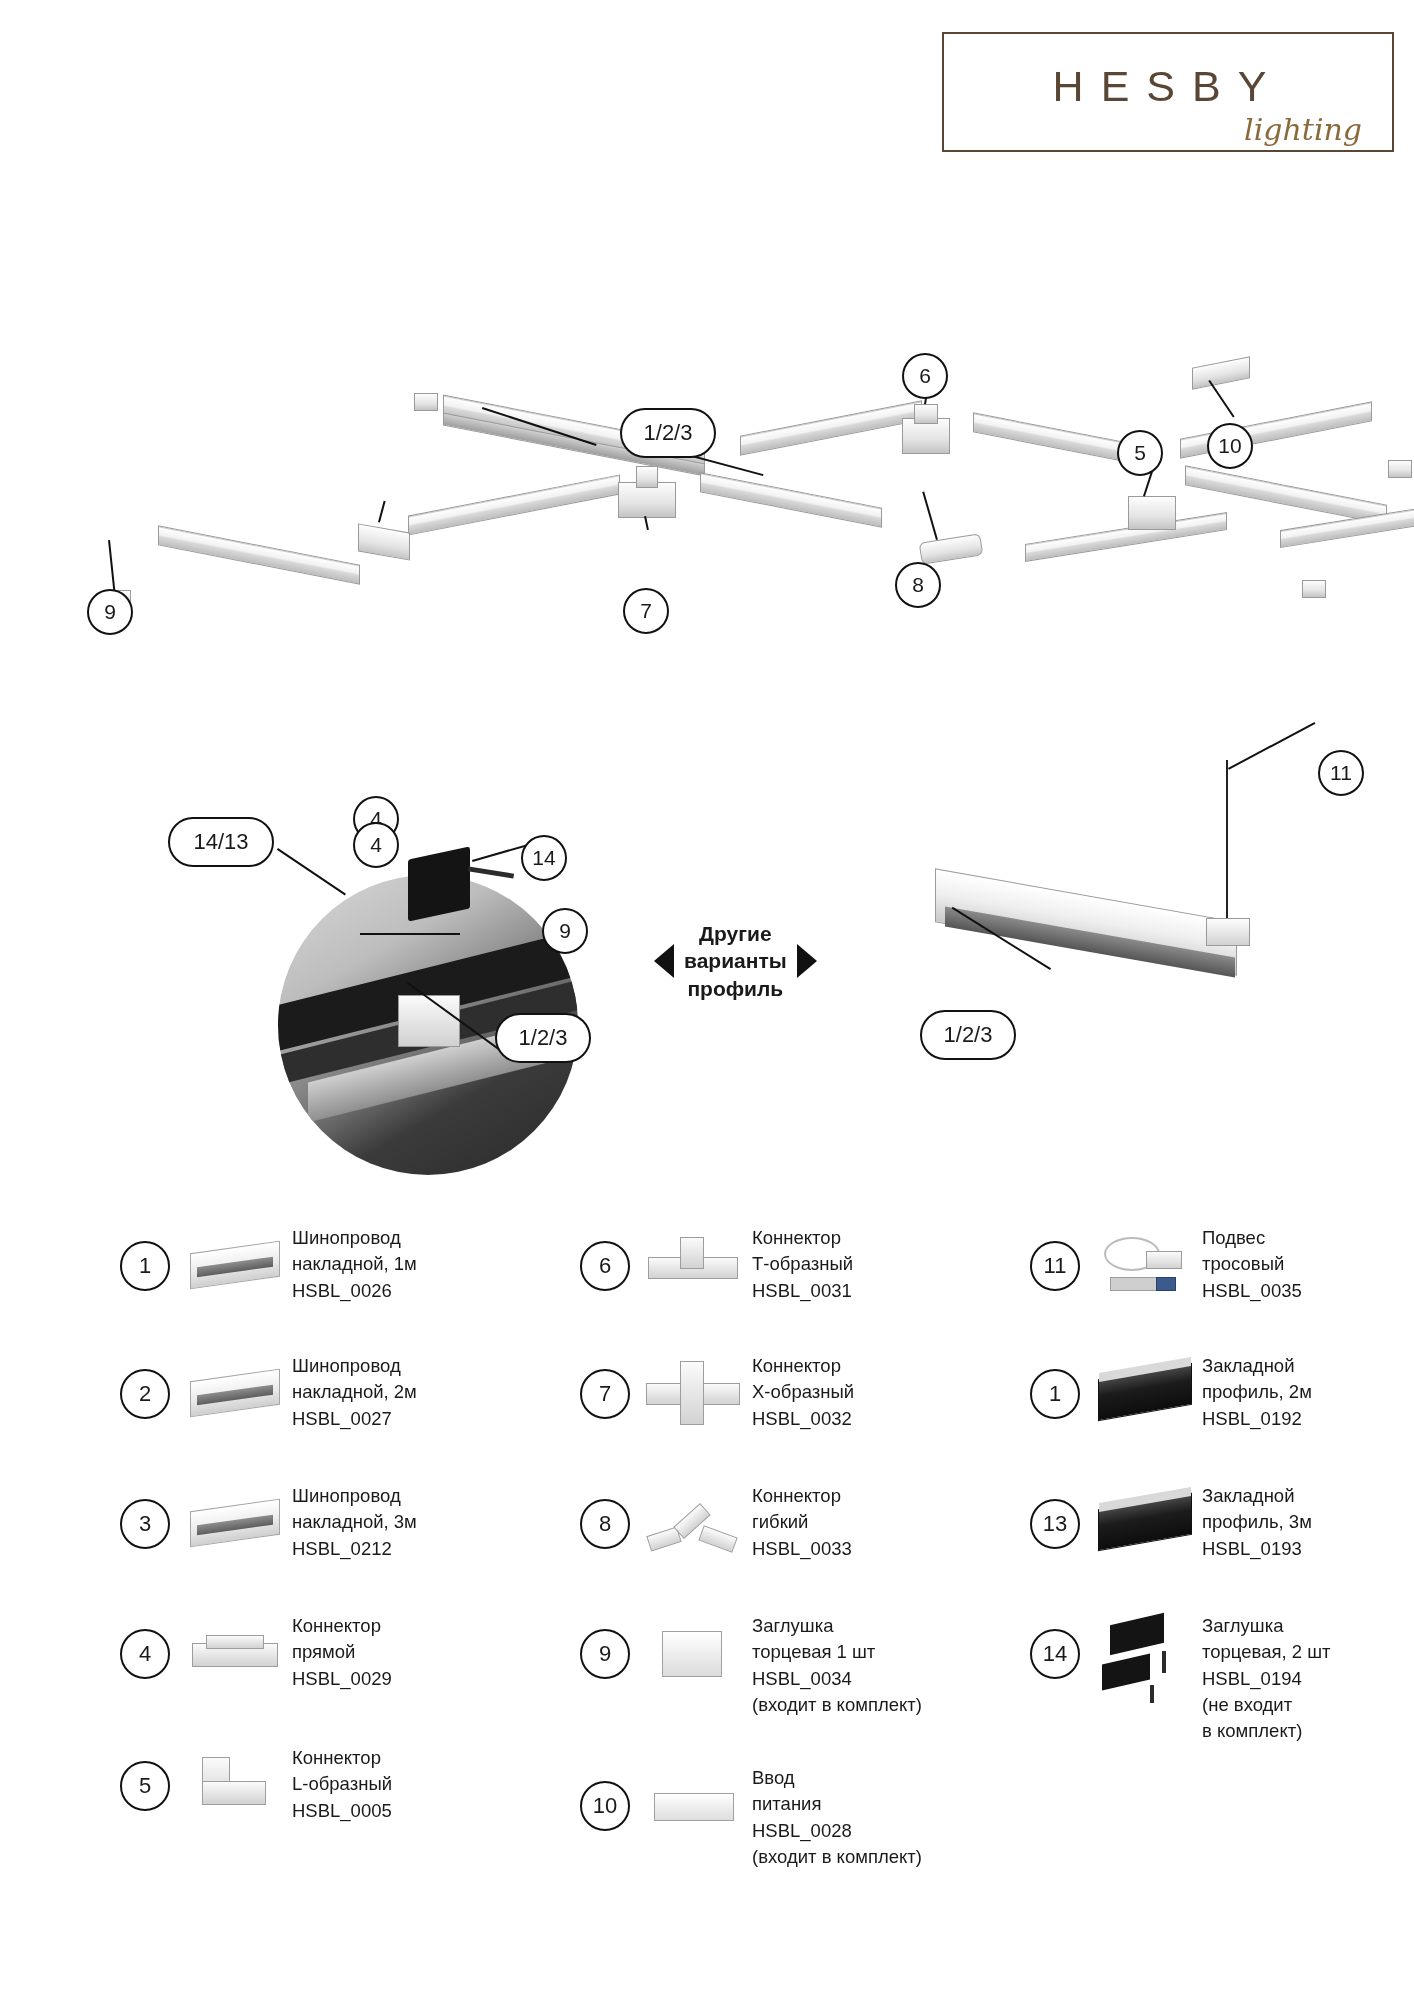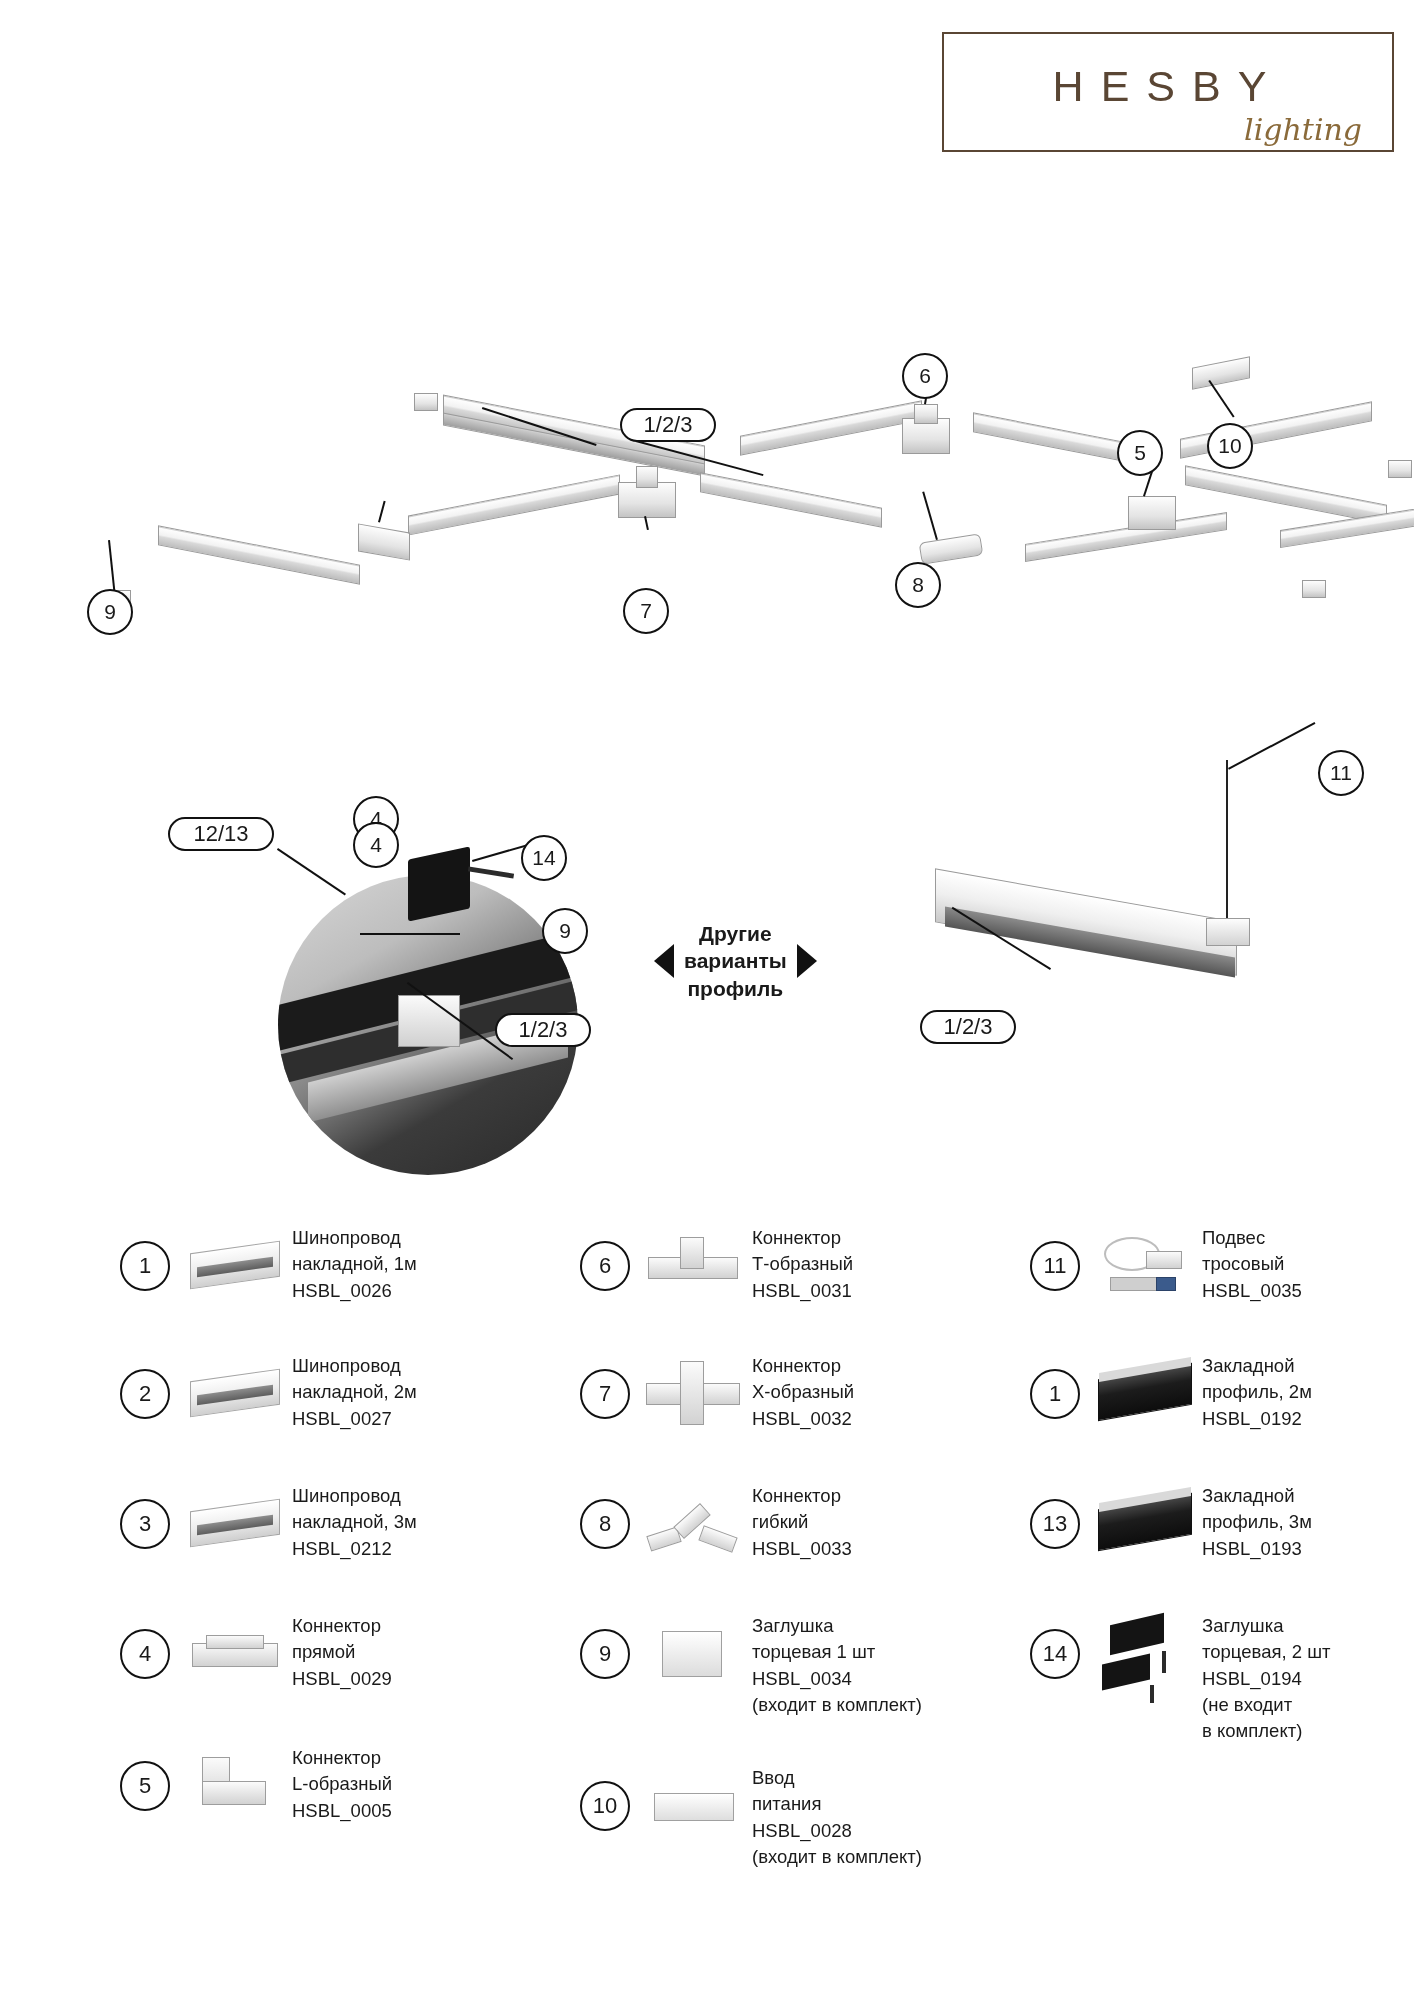--- a/index.html
+++ b/index.html
@@ -40,21 +40,21 @@
   
   .circ {
     position:absolute;
     border:2px solid #111; border-radius:50%;
     background:#fff;
     display:flex; align-items:center; justify-content:center;
     font-size:20px; font-weight:500;
     box-sizing:border-box;
   }
   .circ.sm { width:46px; height:46px; font-size:21px; }
-  .circ.wide2 { width:96px; height:34px; border-radius:26px; font-size:22px; }
+  .circ.wide2 { width:96px; height:50px; border-radius:26px; font-size:22px; }
 
   .lead { position:absolute; background:#111; transform-origin:0 0; height:1.5px; }
 
   
   .bar {
     position:absolute;
     background:linear-gradient(180deg,#ffffff 0%,#f2f2f2 45%,#d9d9d9 55%,#bdbdbd 100%);
     border:1px solid #9a9a9a;
     box-shadow:0 1px 0 #cfcfcf inset;
   }
@@ -199,21 +199,21 @@
     </div>
 
     <div style="position:absolute;left:368px;top:93px;width:62px;height:62px;background:#141414;transform:skewY(-12deg);border-radius:3px;"></div>
     <div style="position:absolute;left:428px;top:110px;width:46px;height:5px;background:#2b2b2b;transform:rotate(9deg);"></div>
 
     <div class="lead" style="left:238px;top:88px;width:82px;transform:rotate(34deg);"></div>
     <div class="lead" style="left:432px;top:100px;width:70px;transform:rotate(-16deg);"></div>
     <div class="lead" style="left:420px;top:175px;width:100px;transform:rotate(-180deg);"></div>
     <div class="lead" style="left:368px;top:222px;width:130px;transform:rotate(36deg);"></div>
 
-    <div class="circ wide2" style="left:128px;top:57px;width:106px;">12/13</div>
+    <div class="circ wide2" style="left:128px;top:57px;width:106px;">14/13</div>
     <div class="circ sm" style="left:481px;top:75px;">14</div>
     <div class="circ sm" style="left:502px;top:148px;">9</div>
     <div class="circ wide2" style="left:455px;top:253px;">1/2/3</div>
 
     <div class="arrows" style="left:614px;top:160px;">
       <div class="arrow-l"></div>
       <div class="txt">
         <div>Другие</div>
         <div>варианты</div>
         <div>профиль</div>

